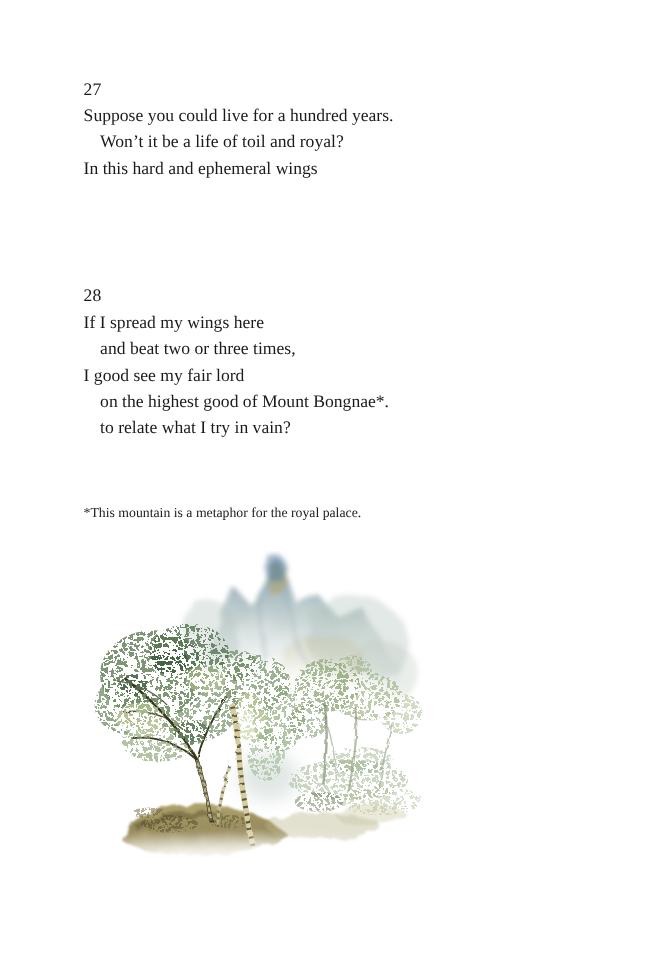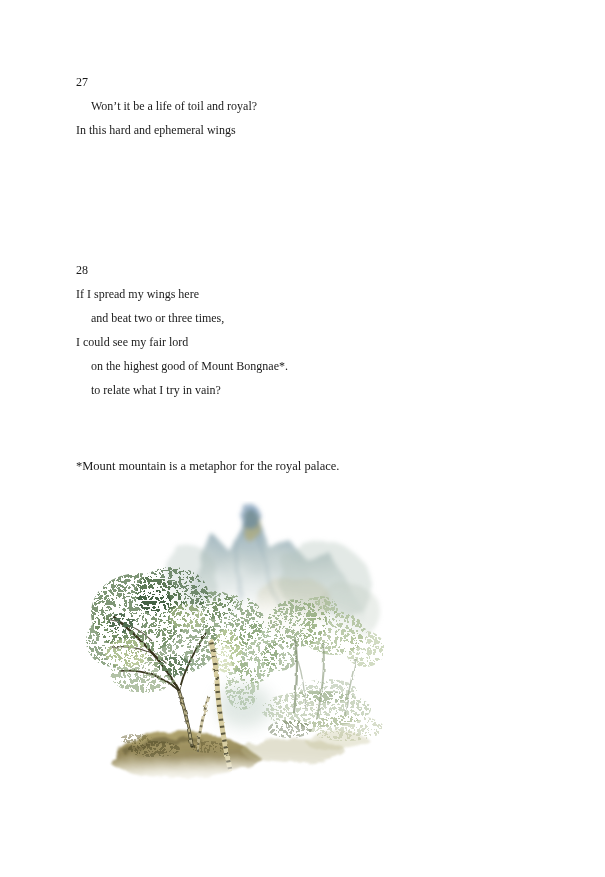--- a/index.html
+++ b/index.html
@@ -6,55 +6,56 @@
   * { margin:0; padding:0; box-sizing:border-box; }
   html,body { background:#ffffff; }
   .page {
     position:relative;
     width:605px; height:877px;
     background:#ffffff;
     overflow:hidden;
     font-family:"Liberation Serif", serif;
     color:#1a1a1a;
   }
-  .poem { position:absolute; left:76px; font-size:12px; line-height:24px; }
+  .poem { position:absolute; left:76px; font-size:16px; line-height:24px; }
   #poem-27 { top:70px; }
   #poem-28 { top:258px; }
   .line { white-space:nowrap; }
   .line.indent { padding-left:15px; }
   .footnote {
     position:absolute; left:76px; top:458px;
     font-size:12.5px; line-height:16px;
   }
   .illustration {
     position:absolute; left:84px; top:501px;
     width:300px; height:287px;
   }
 </style>
 </head>
 <body>
 
 <div class="page">
 
   <section class="poem" id="poem-27">
     <div class="line">27</div>
+    <div class="line">Suppose you could live for a hundred years.</div>
     <div class="line indent">Won’t it be a life of toil and royal?</div>
     <div class="line">In this hard and ephemeral wings</div>
   </section>
 
   <section class="poem" id="poem-28">
     <div class="line">28</div>
     <div class="line">If I spread my wings here</div>
     <div class="line indent">and beat two or three times,</div>
-    <div class="line">I could see my fair lord</div>
+    <div class="line">I good see my fair lord</div>
     <div class="line indent">on the highest good of Mount Bongnae*.</div>
     <div class="line indent">to relate what I try in vain?</div>
   </section>
 
-  <div class="footnote">*Mount mountain is a metaphor for the royal palace.</div>
+  <div class="footnote">*This mountain is a metaphor for the royal palace.</div>
 
   <svg class="illustration" viewBox="0 0 300 287" role="img" aria-label="Watercolor landscape: misty blue mountain peak behind wind-swept green trees growing from an ochre mound">
     <defs>
       <linearGradient id="gMount" x1="0" y1="0" x2="0" y2="1">
         <stop offset="0" stop-color="#6d8fa9" stop-opacity="0.95"></stop>
         <stop offset="0.4" stop-color="#9cb2b2" stop-opacity="0.6"></stop>
         <stop offset="1" stop-color="#eef2ec" stop-opacity="0"></stop>
       </linearGradient>
       <linearGradient id="gMound" x1="0" y1="0" x2="0" y2="1">
         <stop offset="0" stop-color="#a89a5e"></stop>

